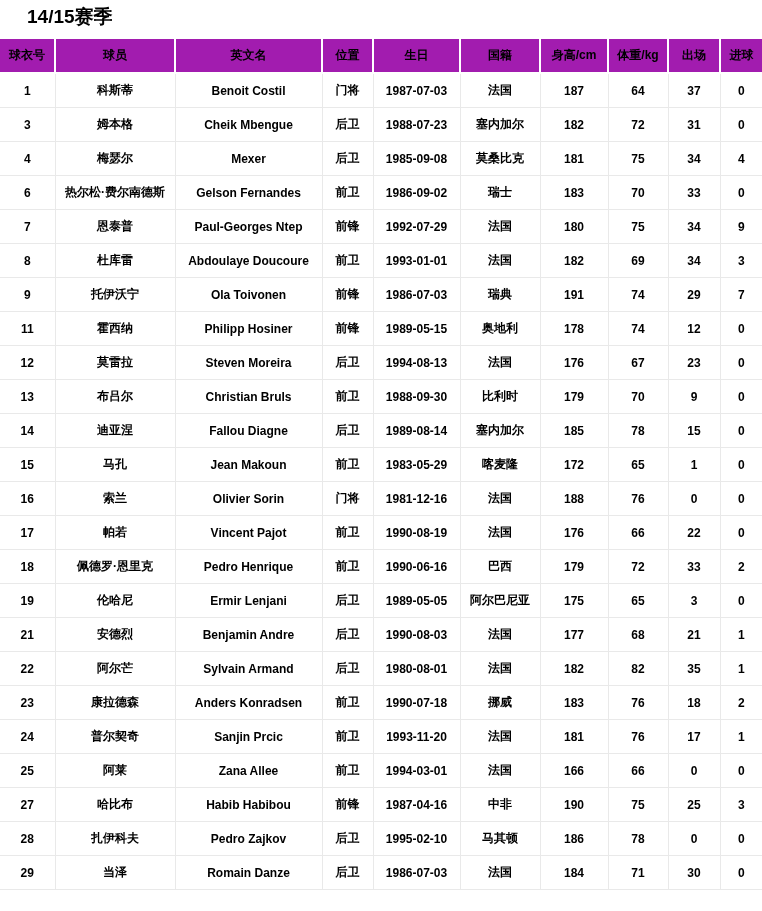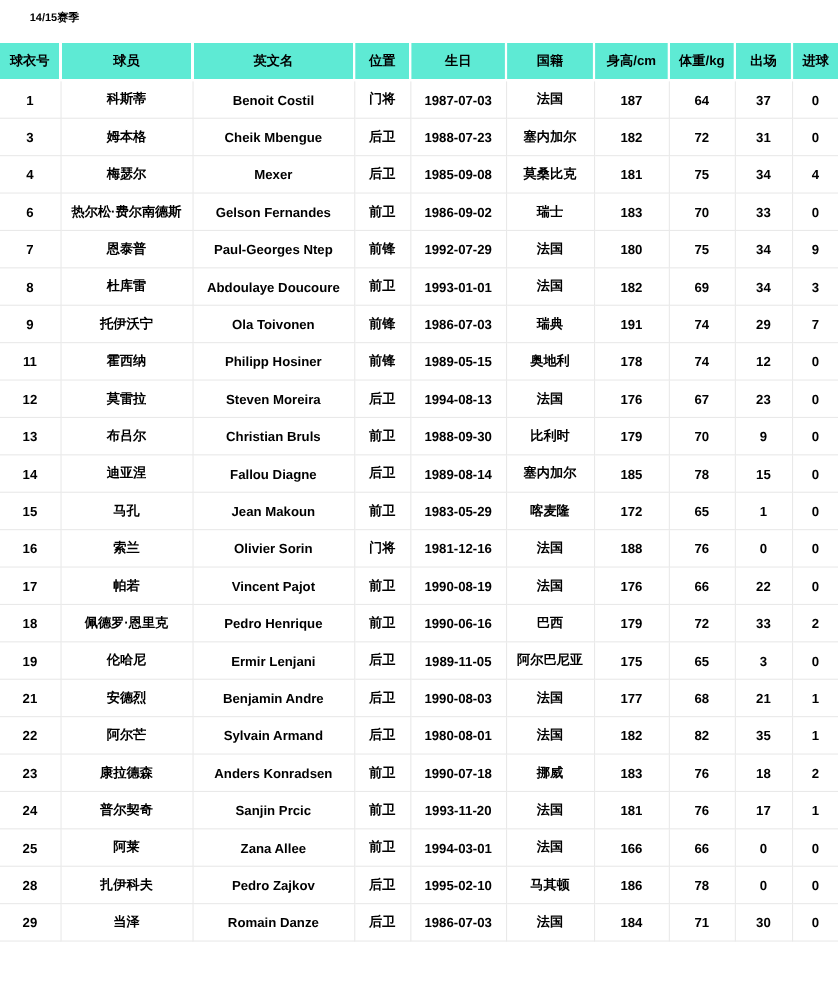--- a/index.html
+++ b/index.html
@@ -7,38 +7,38 @@
     padding: 0;
     background: #ffffff;
   }
   body {
     width: 762px;
     min-height: 911px;
     font-family: "Liberation Sans", "DejaVu Sans", sans-serif;
     color: #000000;
   }
   .page-title {
-    font-size: 10px;
+    font-size: 19px;
     font-weight: bold;
     padding: 8px 0 0 27px;
     line-height: 18px;
     color: #000000;
   }
   table.squad {
     border-collapse: collapse;
     table-layout: fixed;
     width: 762px;
     margin-top: 13px;
     font-size: 12px;
     font-weight: bold;
     text-align: center;
     color: #000000;
   }
   table.squad th {
-    background: #5eead4;
+    background: #a21caf;
     padding: 8px 2px;
     border-left: 2px solid #ffffff;
     border-right: 2px solid #ffffff;
     border-bottom: 2px solid #ffffff;
     font-size: 12px;
     font-weight: bold;
     overflow: hidden;
     white-space: nowrap;
   }
   table.squad th:first-child { border-left: none; }
@@ -264,21 +264,21 @@
         <td>179</td>
         <td>72</td>
         <td>33</td>
         <td>2</td>
       </tr>
       <tr>
         <td>19</td>
         <td>伦哈尼</td>
         <td>Ermir Lenjani</td>
         <td>后卫</td>
-        <td>1989-11-05</td>
+        <td>1989-05-05</td>
         <td>阿尔巴尼亚</td>
         <td>175</td>
         <td>65</td>
         <td>3</td>
         <td>0</td>
       </tr>
       <tr>
         <td>21</td>
         <td>安德烈</td>
         <td>Benjamin Andre</td>
@@ -332,20 +332,32 @@
         <td>Zana Allee</td>
         <td>前卫</td>
         <td>1994-03-01</td>
         <td>法国</td>
         <td>166</td>
         <td>66</td>
         <td>0</td>
         <td>0</td>
       </tr>
       <tr>
+        <td>27</td>
+        <td>哈比布</td>
+        <td>Habib Habibou</td>
+        <td>前锋</td>
+        <td>1987-04-16</td>
+        <td>中非</td>
+        <td>190</td>
+        <td>75</td>
+        <td>25</td>
+        <td>3</td>
+      </tr>
+      <tr>
         <td>28</td>
         <td>扎伊科夫</td>
         <td>Pedro Zajkov</td>
         <td>后卫</td>
         <td>1995-02-10</td>
         <td>马其顿</td>
         <td>186</td>
         <td>78</td>
         <td>0</td>
         <td>0</td>

